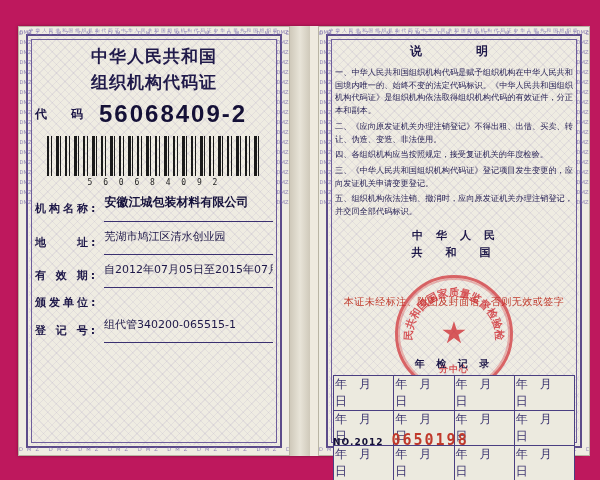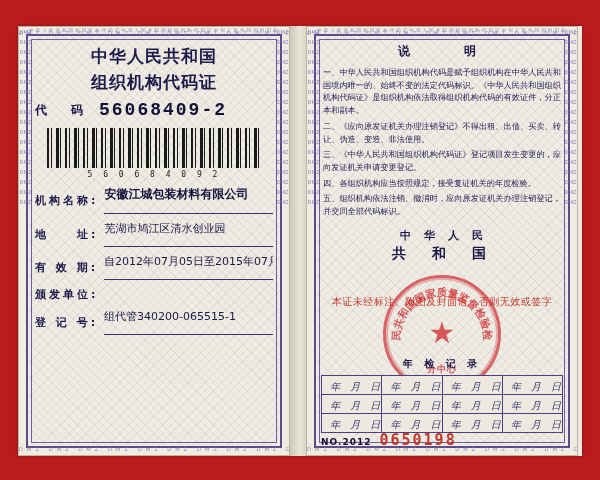--- a/index.html
+++ b/index.html
@@ -3,37 +3,37 @@
 <meta charset="utf-8">
 <style>
   html,body{margin:0;padding:0;}
   body{
     width:600px;height:480px;overflow:hidden;
     background:#ffffff;
     font-family:"DejaVu Sans","Liberation Sans",sans-serif;
   }
   #page{
     position:relative;width:600px;height:480px;
-    background:#b91c1c;
+    background:#be185d;
   }
   
   .sheet{
     position:absolute;left:18px;top:26px;width:564px;height:430px;
     background:#efeadf;
     box-shadow:0 0 3px rgba(0,0,0,.35);
   }
   
   .pageL,.pageR{
     position:absolute;top:0;height:430px;width:272px;
     background:#efece2;
     border:1px solid #b9b4a4;
     box-sizing:border-box;
   }
   .pageL{left:0;}
-  .pageR{left:288px;padding-left:24px;}
+  .pageR{left:300px;padding-left:24px;}
   
   .spine{
     position:absolute;left:272px;top:0;width:20px;height:430px;
     background:linear-gradient(to right,#cfc9ba,#e8e4d8,#cfc9ba);
   }
   
   .frame{
     position:absolute;left:7px;top:7px;right:7px;bottom:7px;
     border:2px solid #5c4b8a;
     box-sizing:border-box;
@@ -86,22 +86,22 @@
   }
   .lbl{
     flex:0 0 auto;font-weight:bold;letter-spacing:3px;white-space:nowrap;
   }
   .val{
     flex:1 1 auto;margin-left:6px;white-space:nowrap;overflow:hidden;
   }
   .codeline{display:flex;align-items:center;margin-top:6px;}
   .code-lbl{font-size:12px;font-weight:bold;color:#1d1748;letter-spacing:6px;}
   .code-val{
-    margin-left:10px;font-size:18px;font-weight:bold;color:#141036;
-    letter-spacing:2px;font-family:Liberation Mono, monospace;
+    margin-left:10px;font-size:24px;font-weight:bold;color:#141036;
+    letter-spacing:2px;font-family:Liberation Sans, sans-serif;
   }
   
   .barcode{
     margin:8px auto 2px auto;width:215px;height:40px;
     background:
       repeating-linear-gradient(to right,
         #1a1a1a 0 2px, transparent 2px 4px,
         #1a1a1a 4px 5px, transparent 5px 9px,
         #1a1a1a 9px 12px, transparent 12px 13px,
         #1a1a1a 13px 14px, transparent 14px 18px);
@@ -121,21 +121,21 @@
     margin-top:2px;
   }
   .notes{
     margin-top:6px;font-size:8.2px;line-height:1.55;color:#221c52;text-align:justify;
   }
   .notes p{margin:0 0 3px 0;}
   .issuer{
     margin-top:10px;text-align:center;color:#1d1748;font-size:11px;font-weight:bold;letter-spacing:1px;
   }
   .issuer2{
-    margin-top:2px;text-align:center;color:#1d1748;font-size:14px;font-weight:bold;letter-spacing:6px;
+    margin-top:2px;text-align:center;color:#1d1748;font-size:11px;font-weight:bold;letter-spacing:6px;
   }
   .redline{
     position:absolute;left:18px;right:18px;top:268px;
     color:#c0392b;font-size:10px;text-align:center;letter-spacing:.5px;
   }
   
   .seal{
     position:absolute;left:50%;top:248px;transform:translateX(-50%);
     width:112px;height:112px;border-radius:50%;
     border:3px solid rgba(206,32,39,.78);
@@ -161,22 +161,22 @@
   .insp-title{
     position:absolute;left:0;right:0;top:330px;text-align:center;
     font-size:10px;font-weight:bold;color:#1d1748;letter-spacing:4px;
   }
   .insp-table{
     position:absolute;left:14px;right:14px;top:348px;height:56px;
     border:1px solid #4a3f82;border-collapse:collapse;width:calc(100% - 28px);
     background:#eceadf;
   }
   .insp-table td{
-    border:1px solid #4a3f82;height:18px;font-size:10px;color:#3b3470;
-    text-align:right;vertical-align:bottom;padding:0 1px;font-style:italic;
+    border:1px solid #4a3f82;height:18px;font-size:12px;color:#3b3470;
+    text-align:left;vertical-align:bottom;padding:0 1px;
   }
   .no-line{
     position:absolute;left:14px;right:14px;bottom:6px;
     display:flex;align-items:baseline;justify-content:flex-start;
   }
   .no-lbl{font-size:9px;color:#141036;font-weight:bold;letter-spacing:1px;}
   .no-val{
     margin-left:8px;font-size:15px;color:#c0392b;font-weight:bold;letter-spacing:2px;
     font-family:"DejaVu Sans Mono","Liberation Mono",monospace;
   }
@@ -246,22 +246,22 @@
       <div class="tile-band tile-bot">DMZ DMZ DMZ DMZ DMZ DMZ DMZ DMZ DMZ DMZ DMZ DMZ DMZ DMZ DMZ DMZ DMZ DMZ</div>
       <div class="side-band side-left">DMZ DMZ DMZ DMZ DMZ DMZ DMZ DMZ DMZ DMZ DMZ DMZ DMZ DMZ DMZ DMZ DMZ DMZ</div>
       <div class="side-band side-right">DMZ DMZ DMZ DMZ DMZ DMZ DMZ DMZ DMZ DMZ DMZ DMZ DMZ DMZ DMZ DMZ DMZ DMZ</div>
 
       <div class="content">
         <div class="rhead">说　　明</div>
 
         <div class="notes">
           <p>一、中华人民共和国组织机构代码是赋予组织机构在中华人民共和国境内唯一的、始终不变的法定代码标识。《中华人民共和国组织机构代码证》是组织机构依法取得组织机构代码的有效证件，分正本和副本。</p>
           <p>二、《应向原发证机关办理注销登记》不得出租、出借、买卖、转让、伪造、变造、非法使用。</p>
+          <p>四、各组织机构应当按照规定，接受复证机关的年度检验。</p>
           <p>三、《中华人民共和国组织机构代码证》登记项目发生变更的，应向发证机关申请变更登记。</p>
-          <p>四、各组织机构应当按照规定，接受复证机关的年度检验。</p>
           <p>五、组织机构依法注销、撤消时，应向原发证机关办理注销登记，并交回全部代码标识。</p>
         </div>
 
         <div class="issuer">中　华　人　民</div>
         <div class="issuer2">共　和　国</div>
       </div>
 
       <div class="redline">本证未经标注、附图及封面语，否则无效或签字</div>
 
       <div class="seal">

